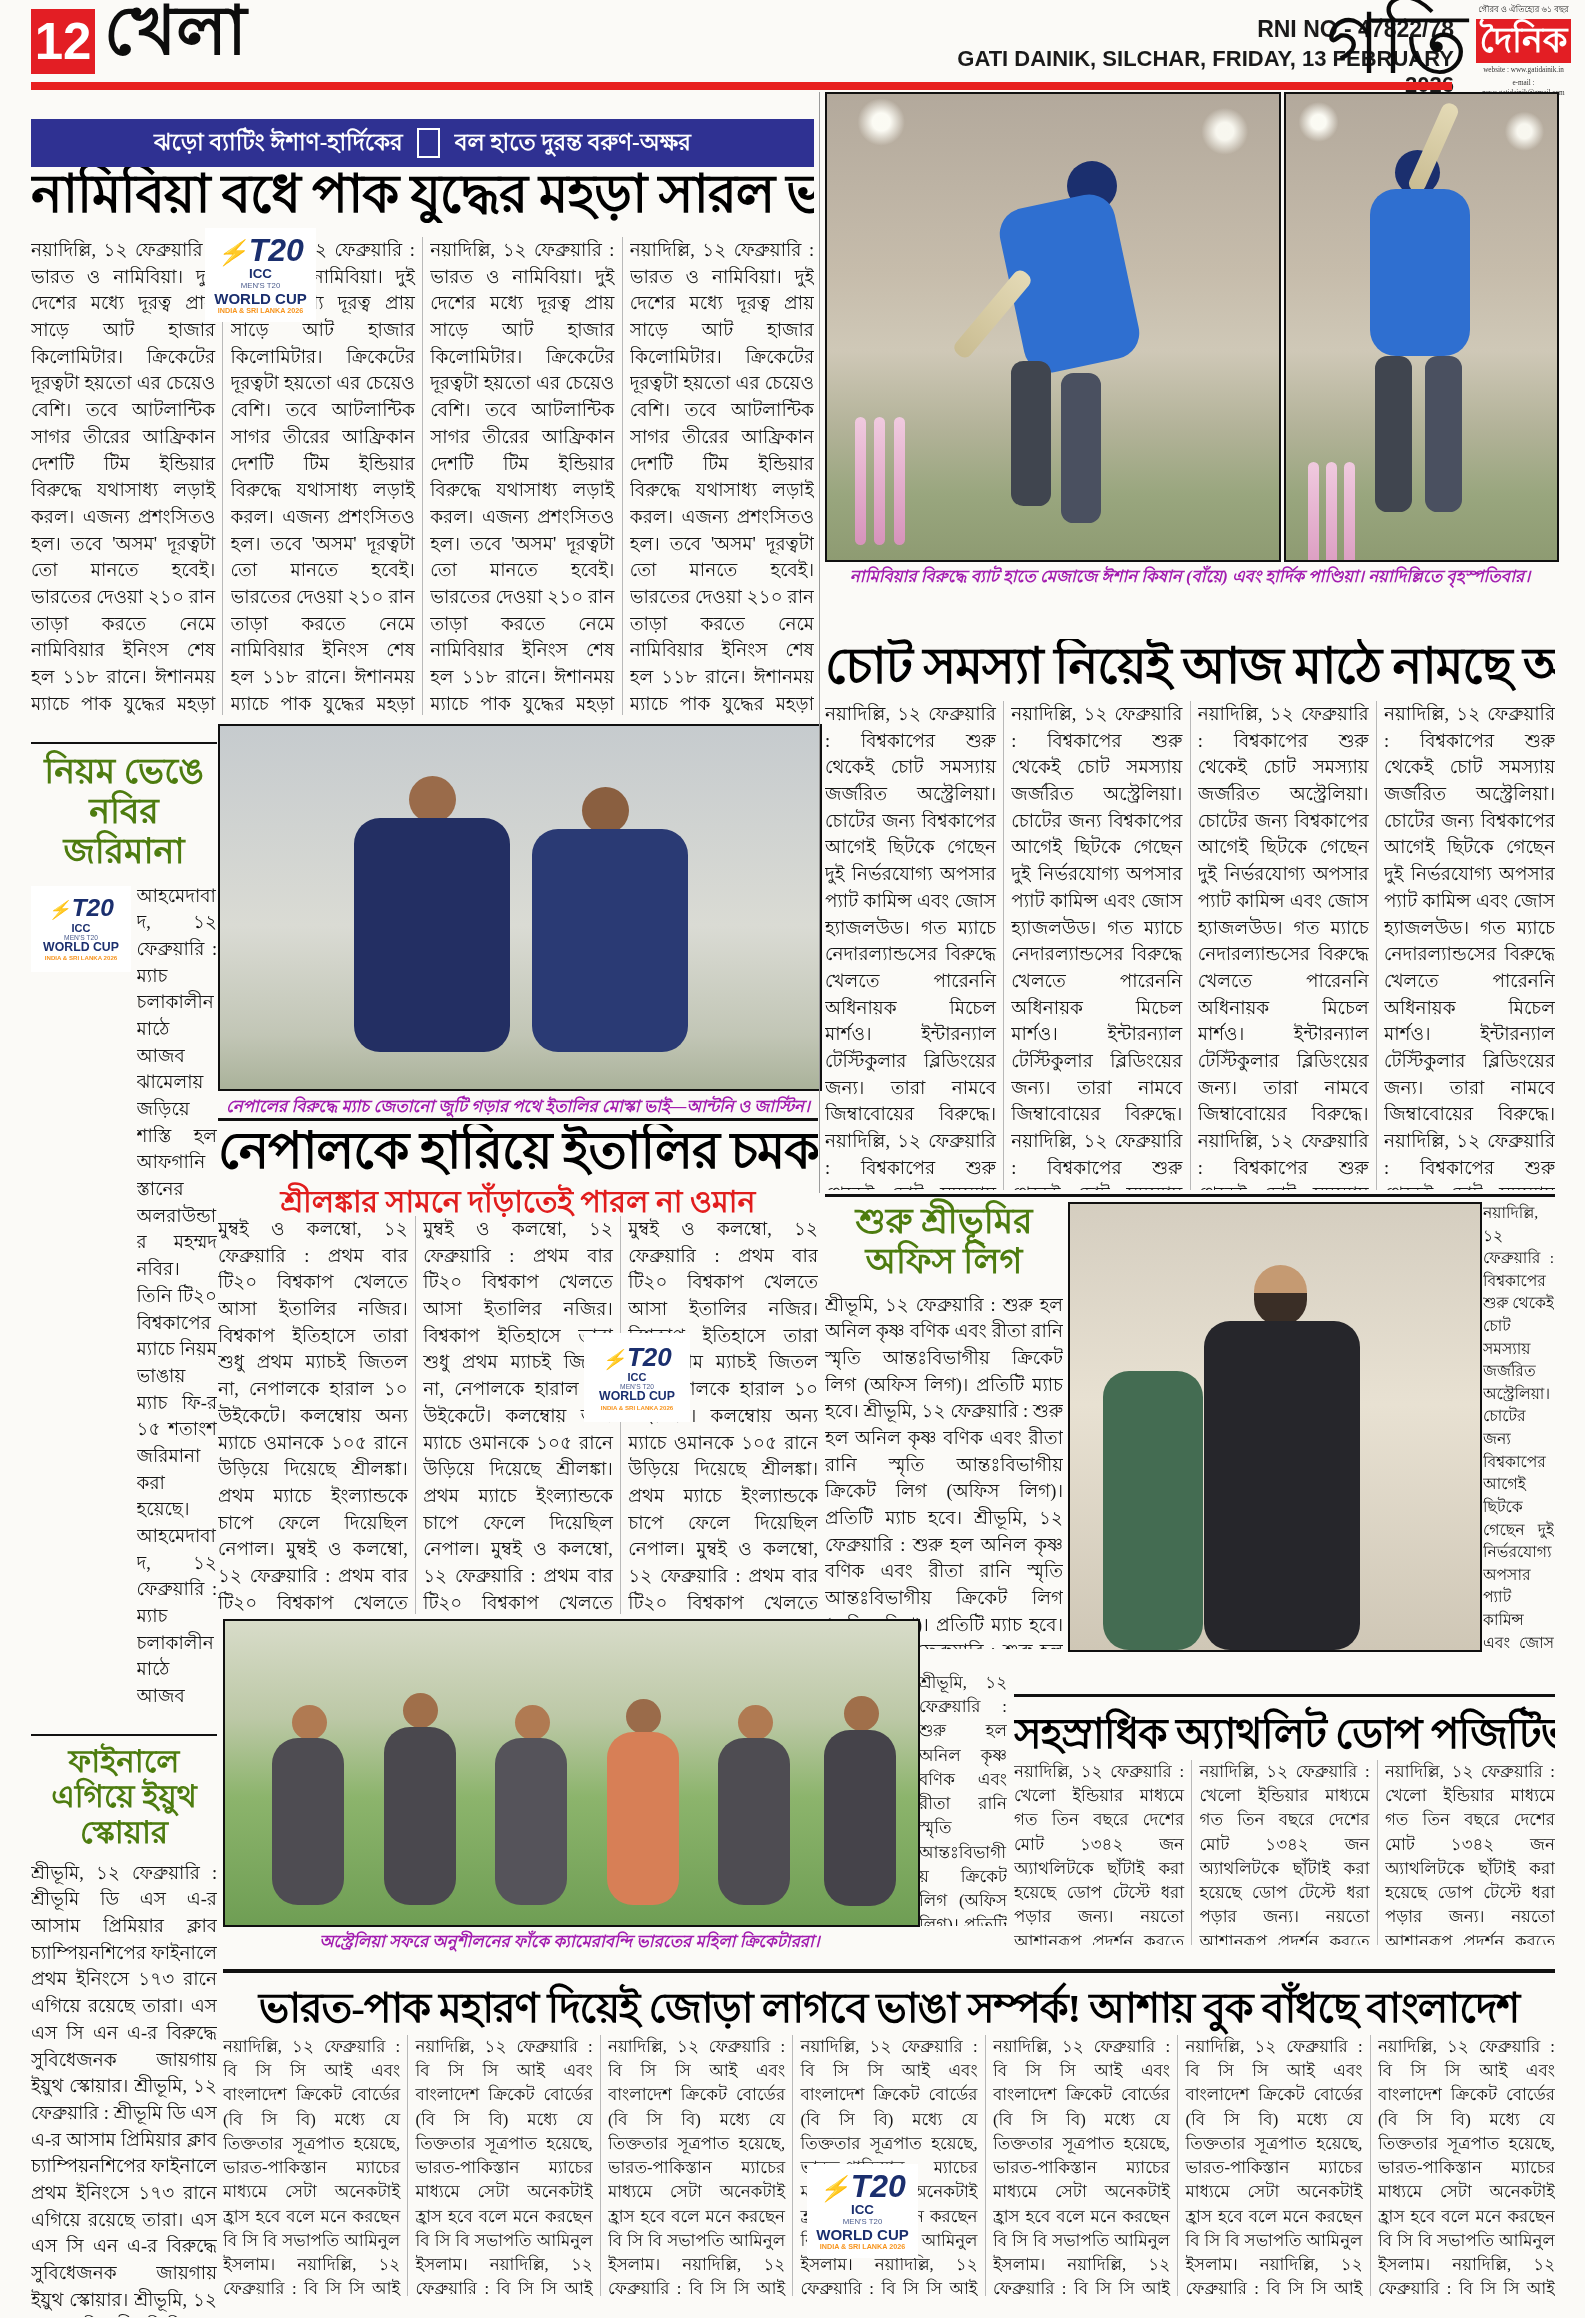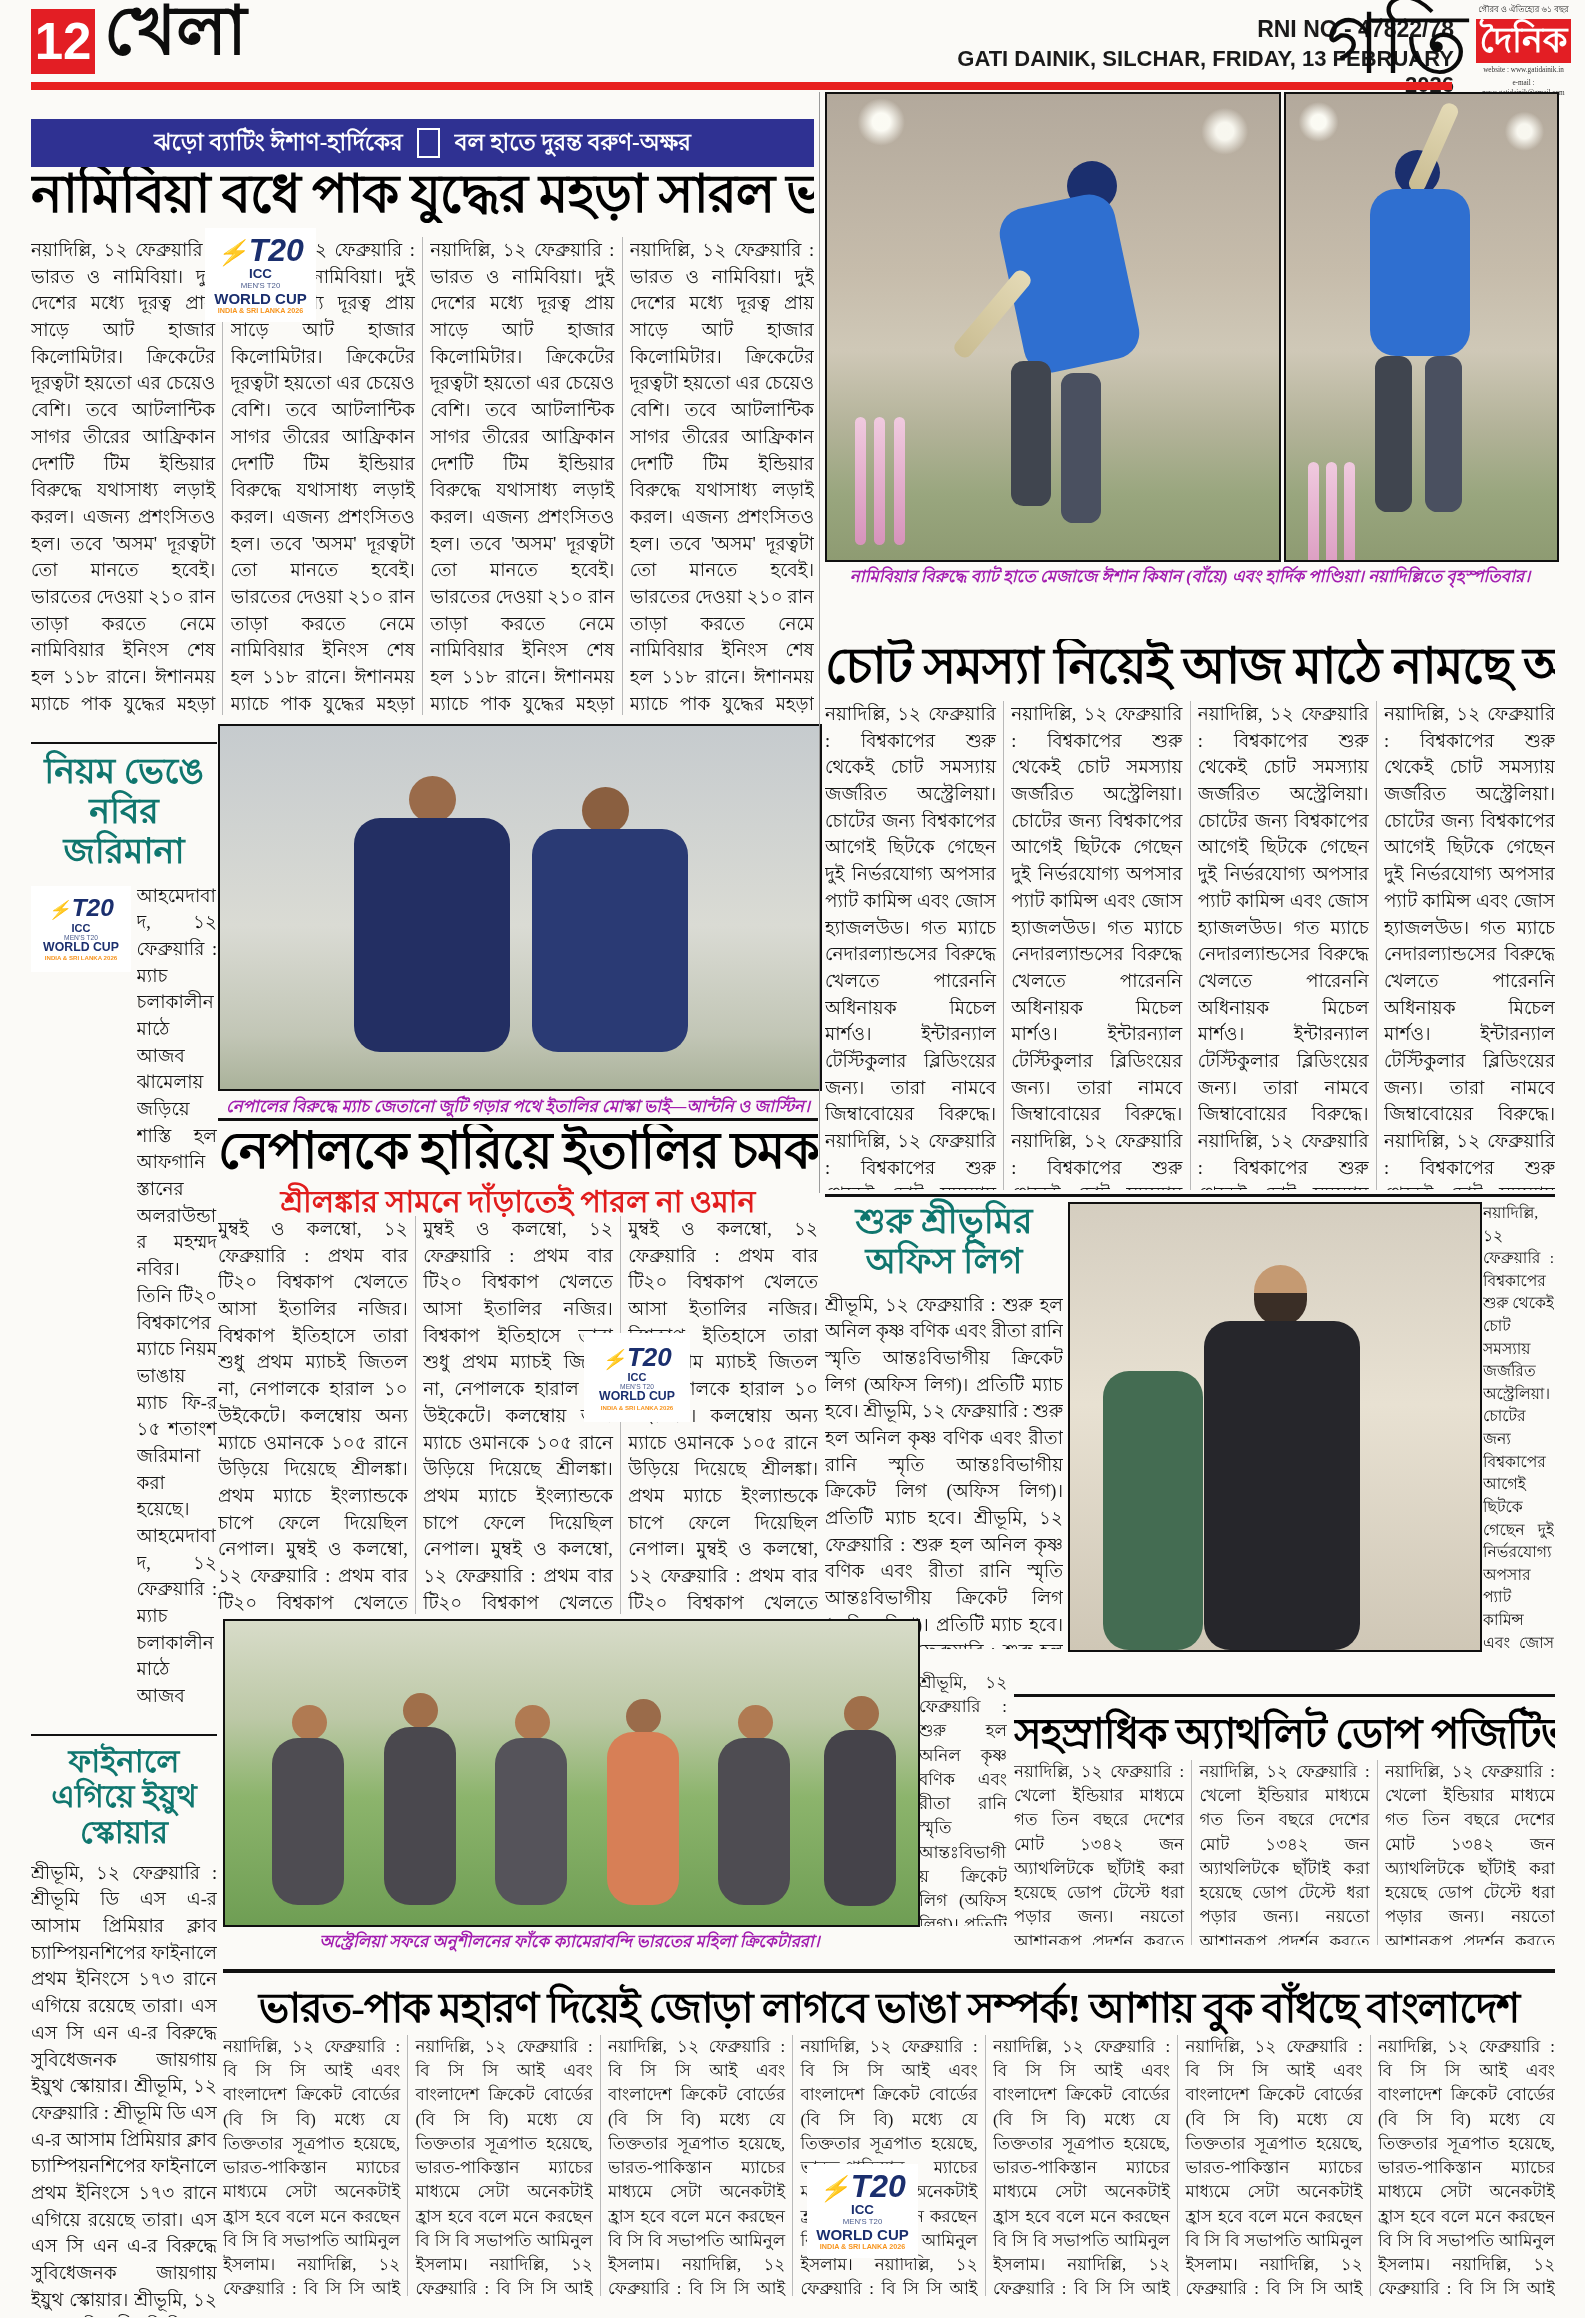--- a/index.html
+++ b/index.html
@@ -27,21 +27,21 @@
   .banner-blue{left:31px;top:119px;width:783px;height:48px;background:#2f3192;font-size:23px;}
   .kbox{display:inline-block;width:19px;height:26px;border:2.8px solid #fff;margin:0 14.5px;vertical-align:middle;}
   .banner-green{left:825px;top:592px;width:730px;height:41px;background:#00a14b;font-size:28px;}
   .headline{font-weight:bold;color:#000;white-space:nowrap;overflow:hidden;text-align:center;letter-spacing:-1.1px;}
   .hl-main{left:31px;top:167px;width:783px;font-size:53px;line-height:1.05;}
   .hl-osira{left:825px;top:639px;width:730px;font-size:50px;line-height:1.1;}
   .hl-italy{left:218px;top:1124px;width:600px;font-size:51px;line-height:1.08;}
   .hl-italy-sub{left:218px;top:1178px;width:600px;font-size:30px;color:#e11d1d;letter-spacing:0;}
   .hl-dope{left:1014px;top:1701px;width:541px;font-size:42px;}
   .hl-bd{left:223px;top:1976px;width:1332px;font-size:41px;}
-  .hl-small{font-weight:bold;text-align:center;color:#0f766e;line-height:1.15;}
+  .hl-small{font-weight:bold;text-align:center;color:#4d7c0f;line-height:1.15;}
   .rule{background:#111;}
   
   .cols{display:flex;}
   .c{flex:1;border-right:0.6px solid #b8b8b8;padding-right:7.2px;margin-right:7.2px;
      text-align:justify;font-size:18.4px;line-height:1.45;overflow:hidden;word-break:break-word;}
   .c:last-child{border-right:none;margin-right:0;padding-right:0;}
   .fillbox{text-align:justify;overflow:hidden;word-break:break-word;font-size:18.4px;line-height:1.45;}
   .caption{font-weight:bold;font-style:italic;text-align:center;font-size:16.7px;color:#a21caf;}
   .vline{width:1.1px;background:#9a9a9a;}
   

